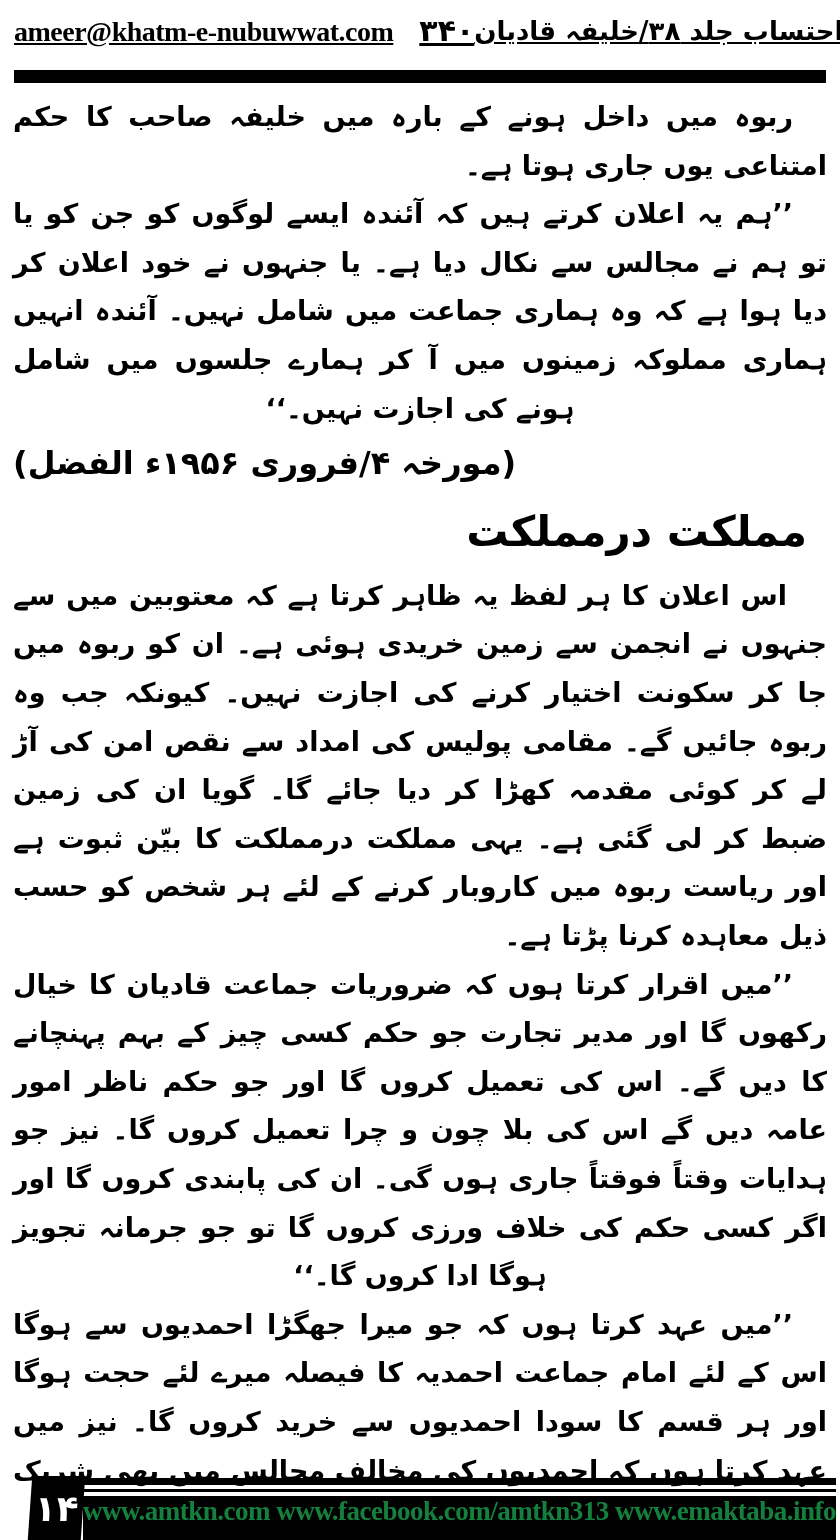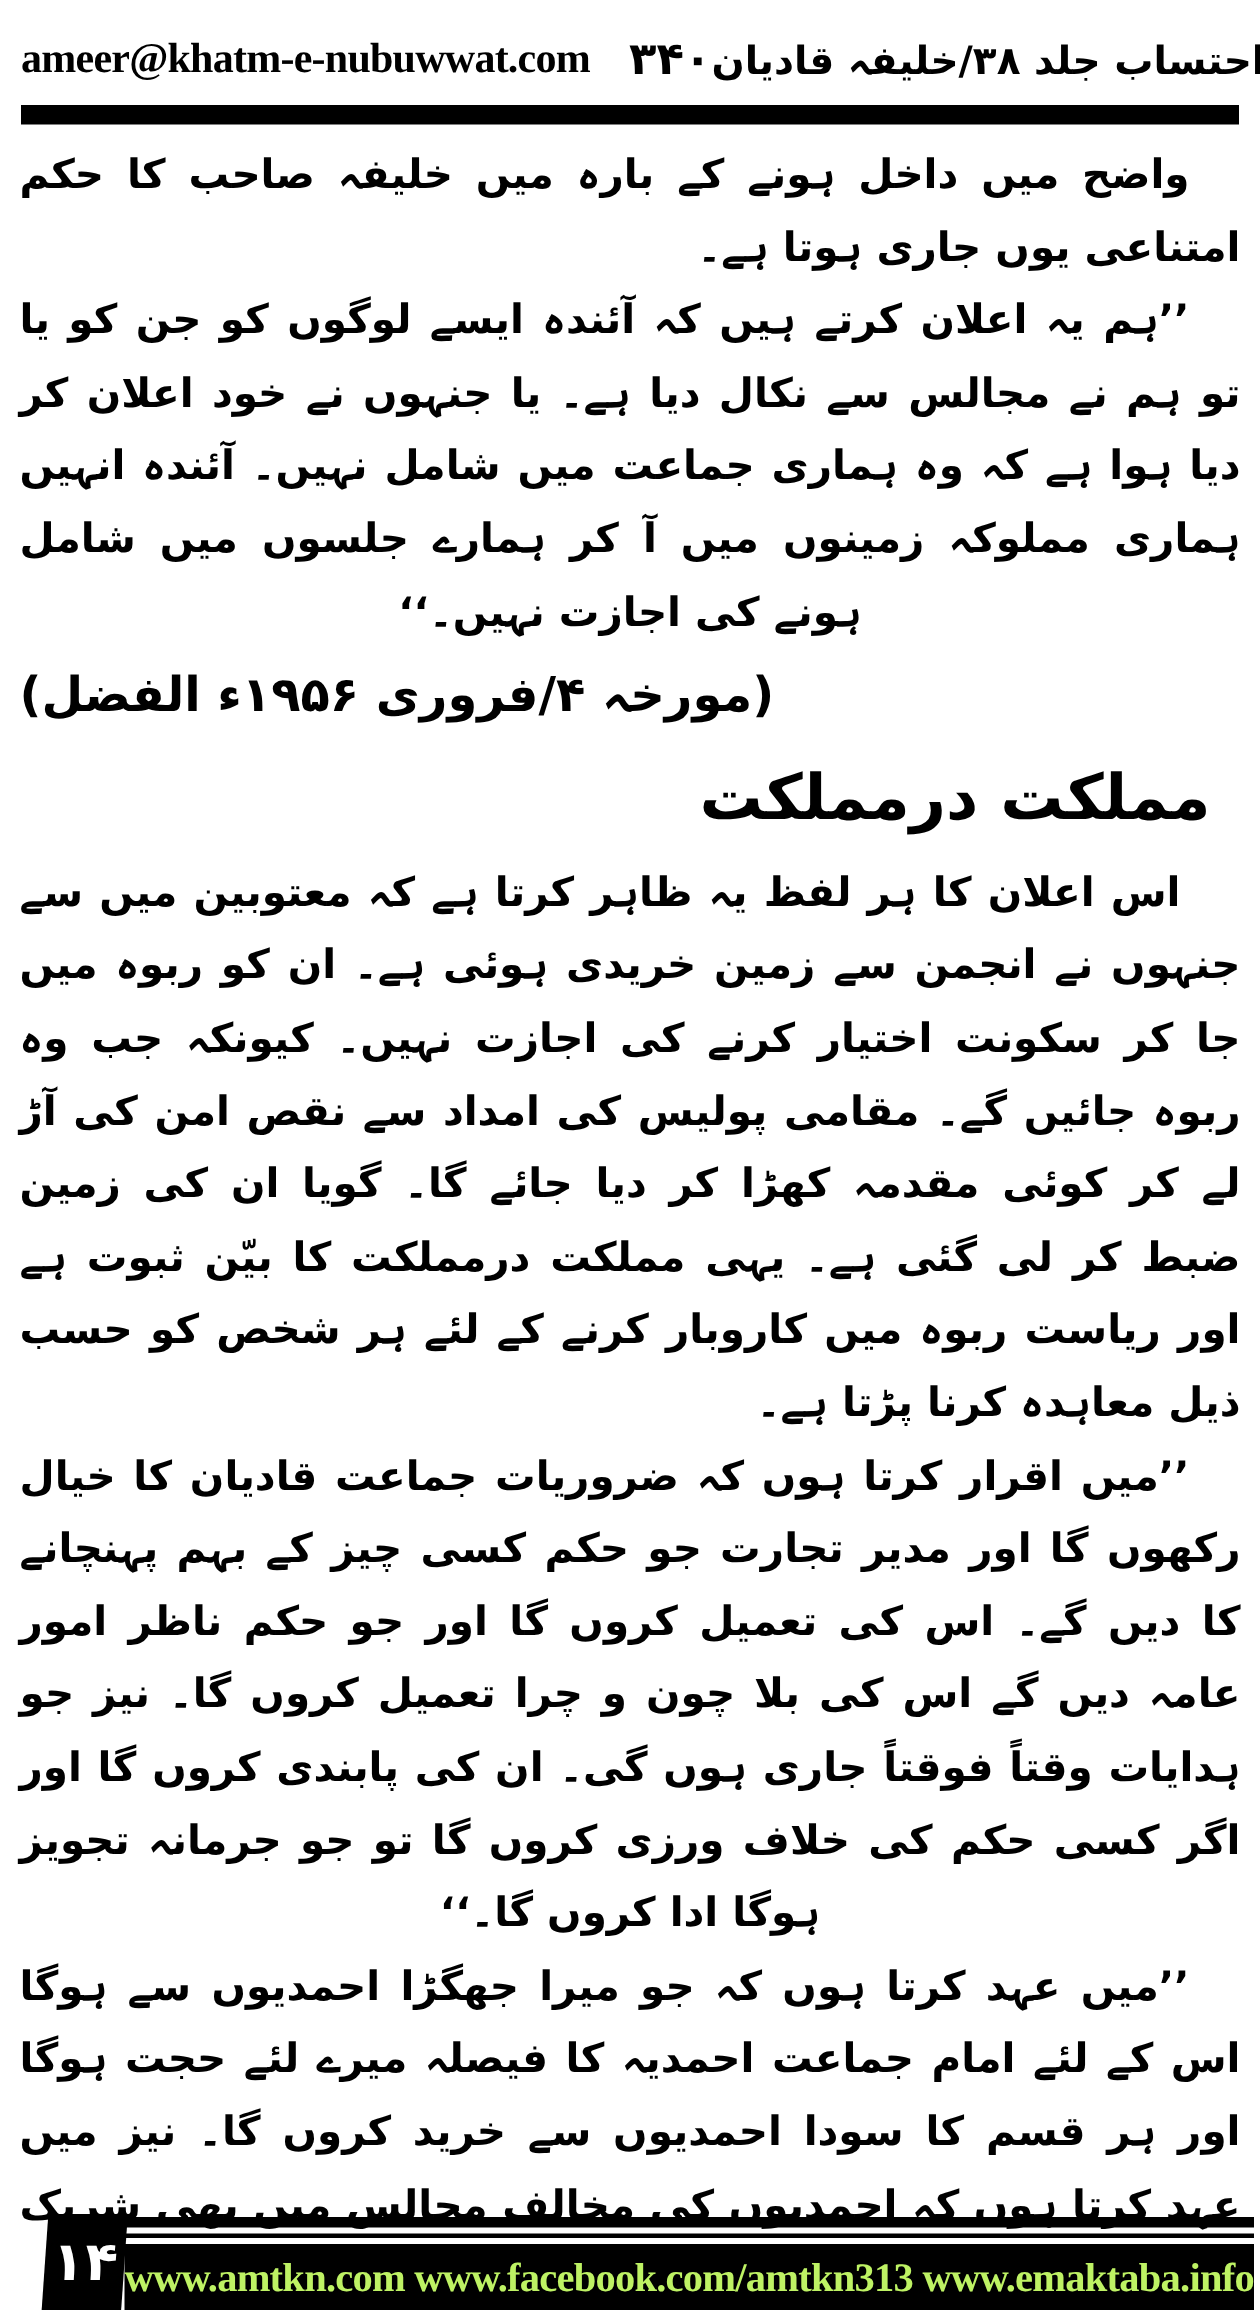--- a/index.html
+++ b/index.html
@@ -10,23 +10,24 @@
     height: 1540px;
     margin: 0 auto;
     background: #ffffff;
     color: #000;
     overflow: hidden;
     font-family: "DejaVu Sans", sans-serif;
   }
   
   .header {
     display: flex;
-    align-items: center;
+    align-items: flex-start;
     padding: 16px 14px 0 14px;
     height: 64px;
+    text-decoration: underline;
   }
   .header-email {
     font-family: "Liberation Serif", serif;
     font-weight: bold;
     font-size: 28px;
     letter-spacing: -0.5px;
     white-space: nowrap;
   }
   .header-pagenum {
     font-weight: bold;
@@ -100,23 +101,22 @@
     margin-right: 4px;
     display: flex;
     flex-direction: column;
   }
   .fline-thick { height: 7px; background: #000; margin-top: 2px; }
   .fline-thin  { height: 3px; background: #000; margin-top: 4px; }
   .footer-bar {
     flex: 1;
     margin-top: 4px;
     background: #000;
-    color: #bef264;
+    color: #15803d;
     display: flex;
-    align-items: center;
     justify-content: center;
   }
   .footer-bar span {
     font-family: "Liberation Serif", serif;
     font-weight: bold;
     font-size: 27px;
     letter-spacing: -0.5px;
     white-space: nowrap;
   }
 </style>
@@ -127,21 +127,21 @@
 
   <div class="header">
     <span class="header-email">ameer@khatm-e-nubuwwat.com</span>
     <span class="header-pagenum">۳۴۰</span>
     <span class="header-title">احتساب جلد ۳۸/خلیفہ قادیان</span>
   </div>
 
   <div class="header-rule"></div>
 
   <div class="body">
-    <p class="intro">واضح میں داخل ہونے کے بارہ میں خلیفہ صاحب کا حکم امتناعی یوں جاری ہوتا ہے۔</p>
+    <p class="intro">ربوہ میں داخل ہونے کے بارہ میں خلیفہ صاحب کا حکم امتناعی یوں جاری ہوتا ہے۔</p>
 
     <p class="quote">’’ہم یہ اعلان کرتے ہیں کہ آئندہ ایسے لوگوں کو جن کو یا تو ہم نے مجالس سے نکال دیا ہے۔ یا جنہوں نے خود اعلان کر دیا ہوا ہے کہ وہ ہماری جماعت میں شامل نہیں۔ آئندہ انہیں ہماری مملوکہ زمینوں میں آ کر ہمارے جلسوں میں شامل ہونے کی اجازت نہیں۔‘‘</p>
 
     <div class="citation">(مورخہ ۴/فروری ۱۹۵۶ء الفضل)</div>
 
     <h2 class="heading">مملکت درمملکت</h2>
 
     <p class="para">اس اعلان کا ہر لفظ یہ ظاہر کرتا ہے کہ معتوبین میں سے جنہوں نے انجمن سے زمین خریدی ہوئی ہے۔ ان کو ربوہ میں جا کر سکونت اختیار کرنے کی اجازت نہیں۔ کیونکہ جب وہ ربوہ جائیں گے۔ مقامی پولیس کی امداد سے نقص امن کی آڑ لے کر کوئی مقدمہ کھڑا کر دیا جائے گا۔ گویا ان کی زمین ضبط کر لی گئی ہے۔ یہی مملکت درمملکت کا بیّن ثبوت ہے اور ریاست ربوہ میں کاروبار کرنے کے لئے ہر شخص کو حسب ذیل معاہدہ کرنا پڑتا ہے۔</p>
 
     <p class="quote">’’میں اقرار کرتا ہوں کہ ضروریات جماعت قادیان کا خیال رکھوں گا اور مدیر تجارت جو حکم کسی چیز کے بہم پہنچانے کا دیں گے۔ اس کی تعمیل کروں گا اور جو حکم ناظر امور عامہ دیں گے اس کی بلا چون و چرا تعمیل کروں گا۔ نیز جو ہدایات وقتاً فوقتاً جاری ہوں گی۔ ان کی پابندی کروں گا اور اگر کسی حکم کی خلاف ورزی کروں گا تو جو جرمانہ تجویز ہوگا ادا کروں گا۔‘‘</p>

